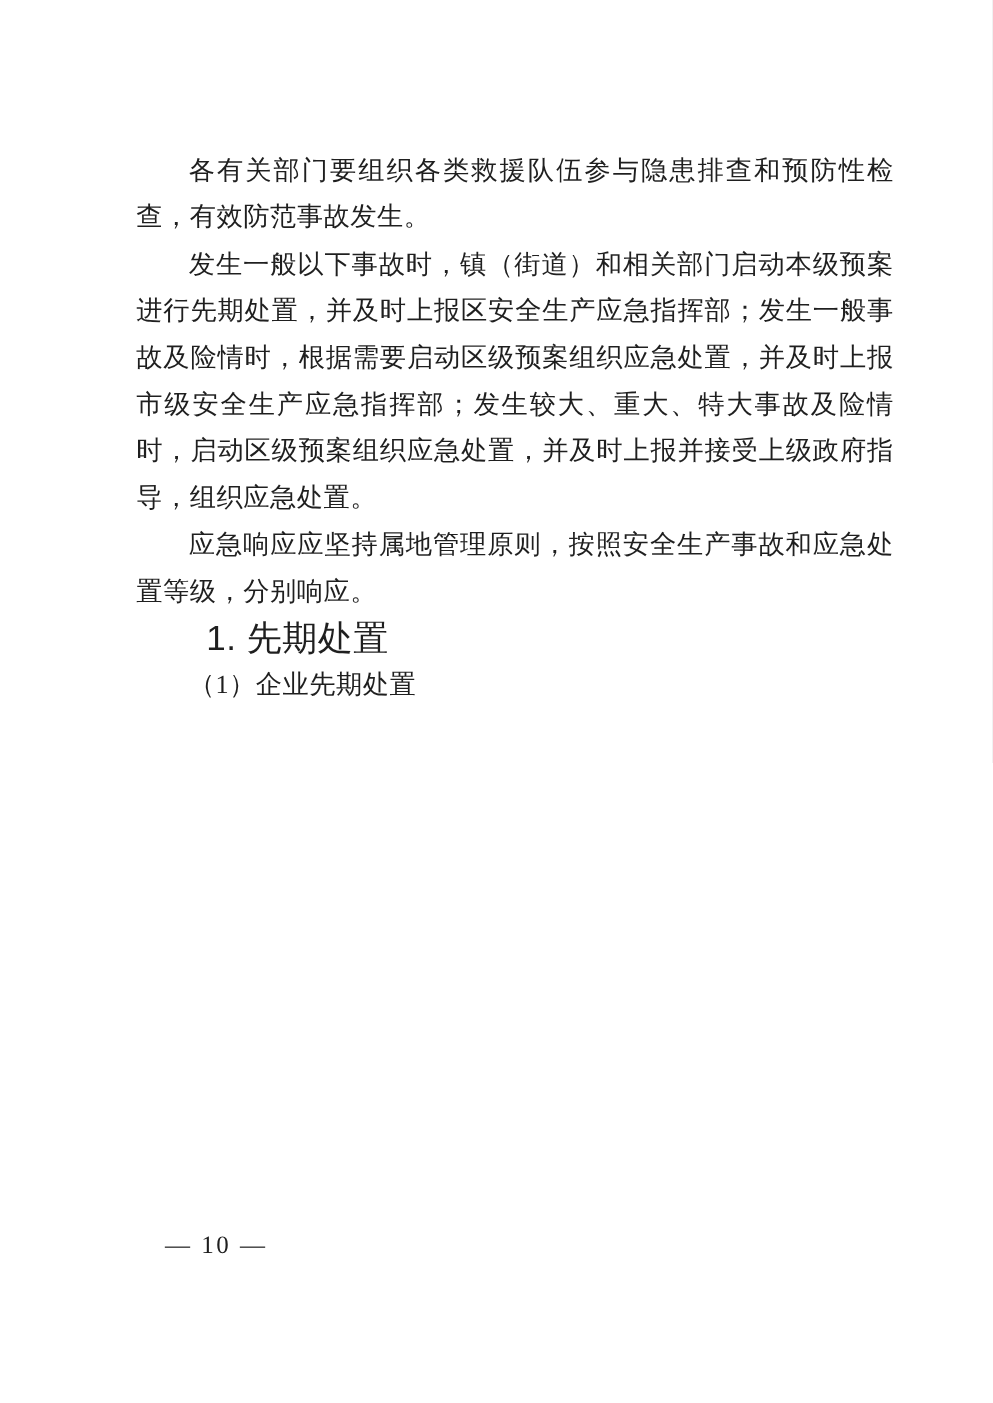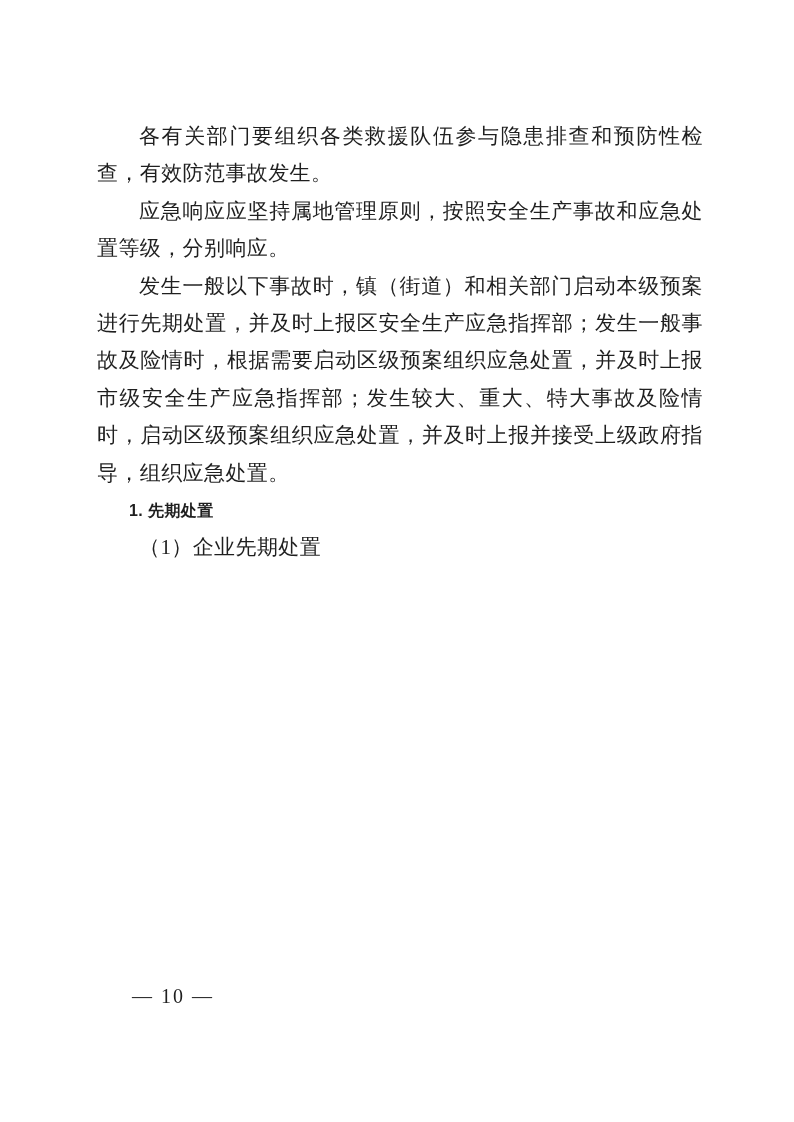--- a/index.html
+++ b/index.html
@@ -13,21 +13,21 @@
     height: 1122px;
     margin: 0 auto;
     background: #ffffff;
     overflow: hidden;
     color: #1f1f1f;
     font-family: "Liberation Serif", "DejaVu Serif", serif;
   }
   .content {
     position: absolute;
     top: 118px;
-    left: 97px;
+    left: 109px;
     width: 606px;
     font-size: 21px;
     line-height: 37.4px;
     text-align: justify;
     letter-spacing: 0.4px;
   }
   .content > * {
     margin: 0;
     padding: 0;
     text-indent: 2em;
@@ -40,22 +40,22 @@
     font-weight: 700;
     font-size: 21.5px;
   }
   .h-level2 {
     font-family: "Liberation Serif", "DejaVu Serif", serif;
     font-weight: 700;
     font-size: 21.5px;
   }
   .h-level3 {
     font-family: "Liberation Sans", "DejaVu Sans", sans-serif;
-    font-weight: 700;
-    font-size: 16px;
+    font-weight: 400;
+    font-size: 28px;
   }
   .h-level4 {
     font-weight: 400;
   }
   .page-footer {
     position: absolute;
     top: 984px;
     left: 132px;
     font-size: 20px;
     line-height: 24px;
@@ -63,20 +63,20 @@
     color: #1f1f1f;
     font-family: "Liberation Serif", "DejaVu Serif", serif;
   }
 </style>
 </head>
 <body>
 
 <div class="page">
   <div class="content">
     <p class="para">各有关部门要组织各类救援队伍参与隐患排查和预防性检查，有效防范事故发生。</p>
+    <p class="para">发生一般以下事故时，镇（街道）和相关部门启动本级预案进行先期处置，并及时上报区安全生产应急指挥部；发生一般事故及险情时，根据需要启动区级预案组织应急处置，并及时上报市级安全生产应急指挥部；发生较大、重大、特大事故及险情时，启动区级预案组织应急处置，并及时上报并接受上级政府指导，组织应急处置。</p>
     <p class="para">应急响应应坚持属地管理原则，按照安全生产事故和应急处置等级，分别响应。</p>
-    <p class="para">发生一般以下事故时，镇（街道）和相关部门启动本级预案进行先期处置，并及时上报区安全生产应急指挥部；发生一般事故及险情时，根据需要启动区级预案组织应急处置，并及时上报市级安全生产应急指挥部；发生较大、重大、特大事故及险情时，启动区级预案组织应急处置，并及时上报并接受上级政府指导，组织应急处置。</p>
     <p class="h-level3">1. 先期处置</p>
     <p class="h-level4">（1）企业先期处置</p>
   </div>
 
   <div class="page-footer">— 10 —</div>
 </div>
 
 </body></html>

